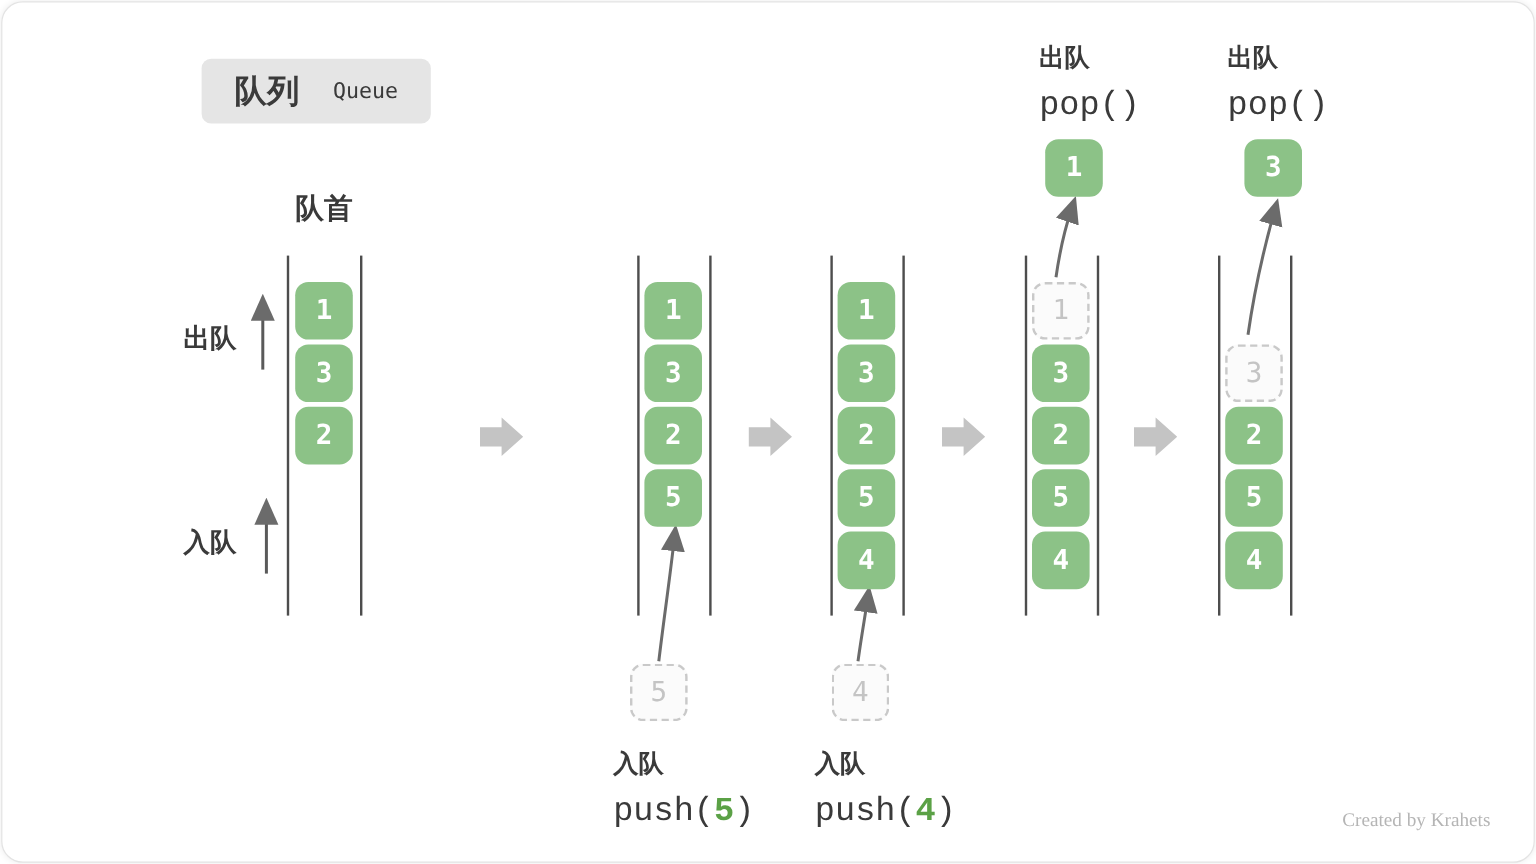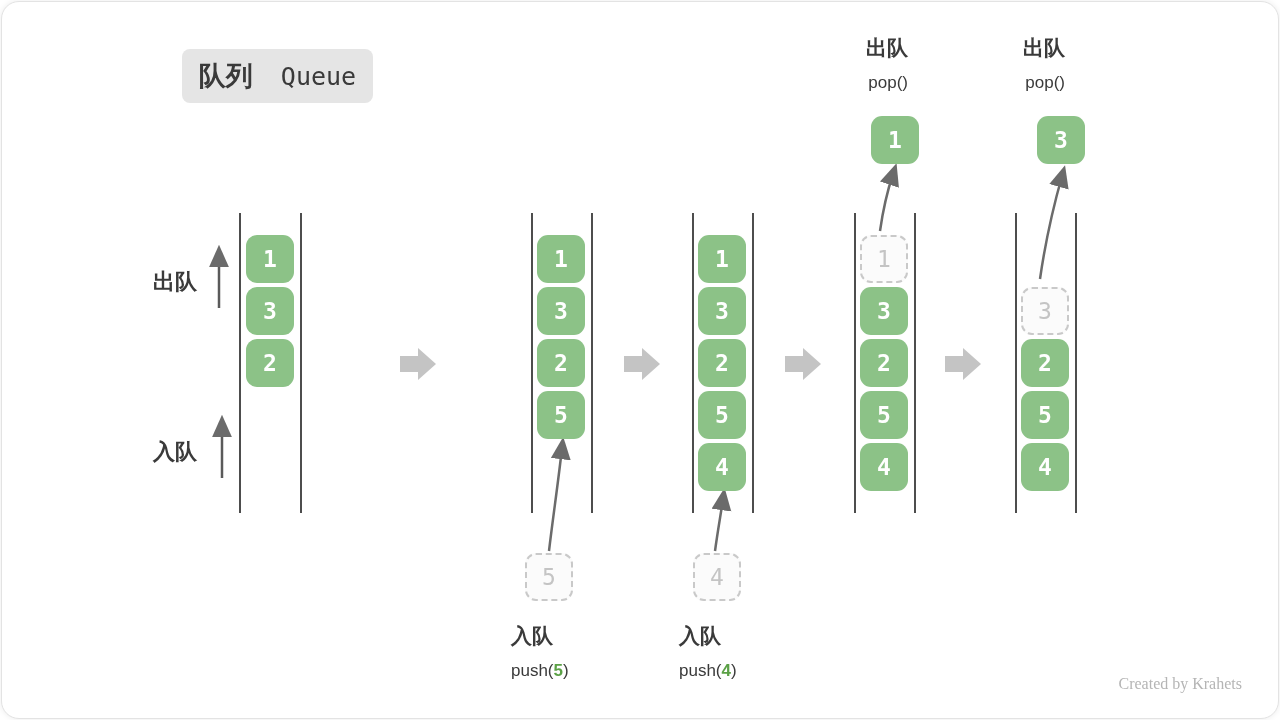--- a/index.html
+++ b/index.html
@@ -16,37 +16,37 @@
     width: 1276px; height: 716px;
     background: #ffffff;
     border: 1px solid #e3e3e3;
     border-radius: 18px;
     box-shadow: 0 0 6px rgba(0,0,0,0.08);
     overflow: hidden;
   }
   .abs { position: absolute; }
 
   .title-badge {
-    left: 180px; top: 47px;
+    left: 166px; top: 47px;
     width: 191px; height: 54px;
     background: #e5e5e5;
     border-radius: 8px;
     display: flex;
     align-items: center;
     justify-content: center;
     gap: 28px;
   }
   .title-zh {
     font-size: 27px;
     font-weight: 700;
     color: #3a3a3a;
   }
   .title-en {
     font-family: "DejaVu Sans Mono", monospace;
-    font-size: 25px;
+    font-size: 18px;
     color: #3a3a3a;
   }
 
   .cjk-label {
     color: #3a3a3a;
     font-weight: 700;
     white-space: nowrap;
   }
   .front-label, .rear-label {
     width: 120px;
@@ -87,22 +87,22 @@
     white-space: nowrap;
   }
   .anno .zh {
     display: block;
     font-size: 21px;
     font-weight: 600;
     margin-bottom: 11px;
   }
   .anno .code {
     display: block;
-    font-family: Liberation Sans, sans-serif;
-    font-size: 17px;
+    font-family: Liberation Mono, monospace;
+    font-size: 28px;
     font-weight: 500;
     text-align: right;
   }
   .arg-green {
     color: #5ba146;
     font-weight: 700;
   }
 
   .watermark {
     right: 36px; top: 673px;
@@ -148,20 +148,21 @@
     <path d="M 713 549 C 716 527 719 511 721 497" fill="none" stroke="#6b6b6b" stroke-width="2.5" marker-end="url(#ah-dark)"></path>
     <path d="M 878 229 C 881 208 885 190 891 172" fill="none" stroke="#6b6b6b" stroke-width="2.5" marker-end="url(#ah-dark)"></path>
     <path d="M 1038 277 C 1043 242 1051 206 1060 174" fill="none" stroke="#6b6b6b" stroke-width="2.5" marker-end="url(#ah-dark)"></path>
   </svg>
 
   <div class="abs title-badge">
     <span class="title-zh">队列</span>
     <span class="title-en">Queue</span>
   </div>
 
+  <div class="abs cjk-label front-label" style="left:208px; top:156px;">队首</div>
 
   <div class="abs cjk-label side-label" style="left:151px; top:265px;">出队</div>
   <div class="abs cjk-label side-label" style="left:151px; top:435px;">入队</div>
 
   <div class="abs wall" style="left:237px;"></div>
   <div class="abs wall" style="left:298px;"></div>
   <div class="abs wall" style="left:529px;"></div>
   <div class="abs wall" style="left:589px;"></div>
   <div class="abs wall" style="left:690px;"></div>
   <div class="abs wall" style="left:750px;"></div>

